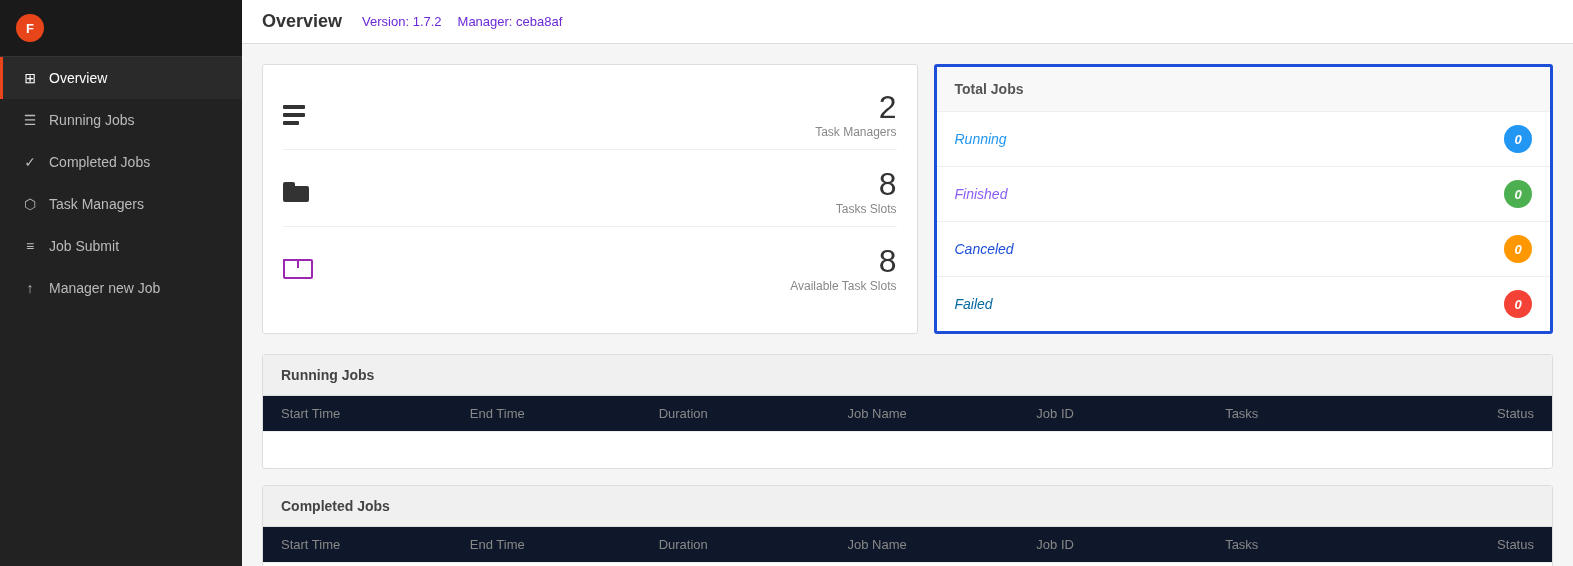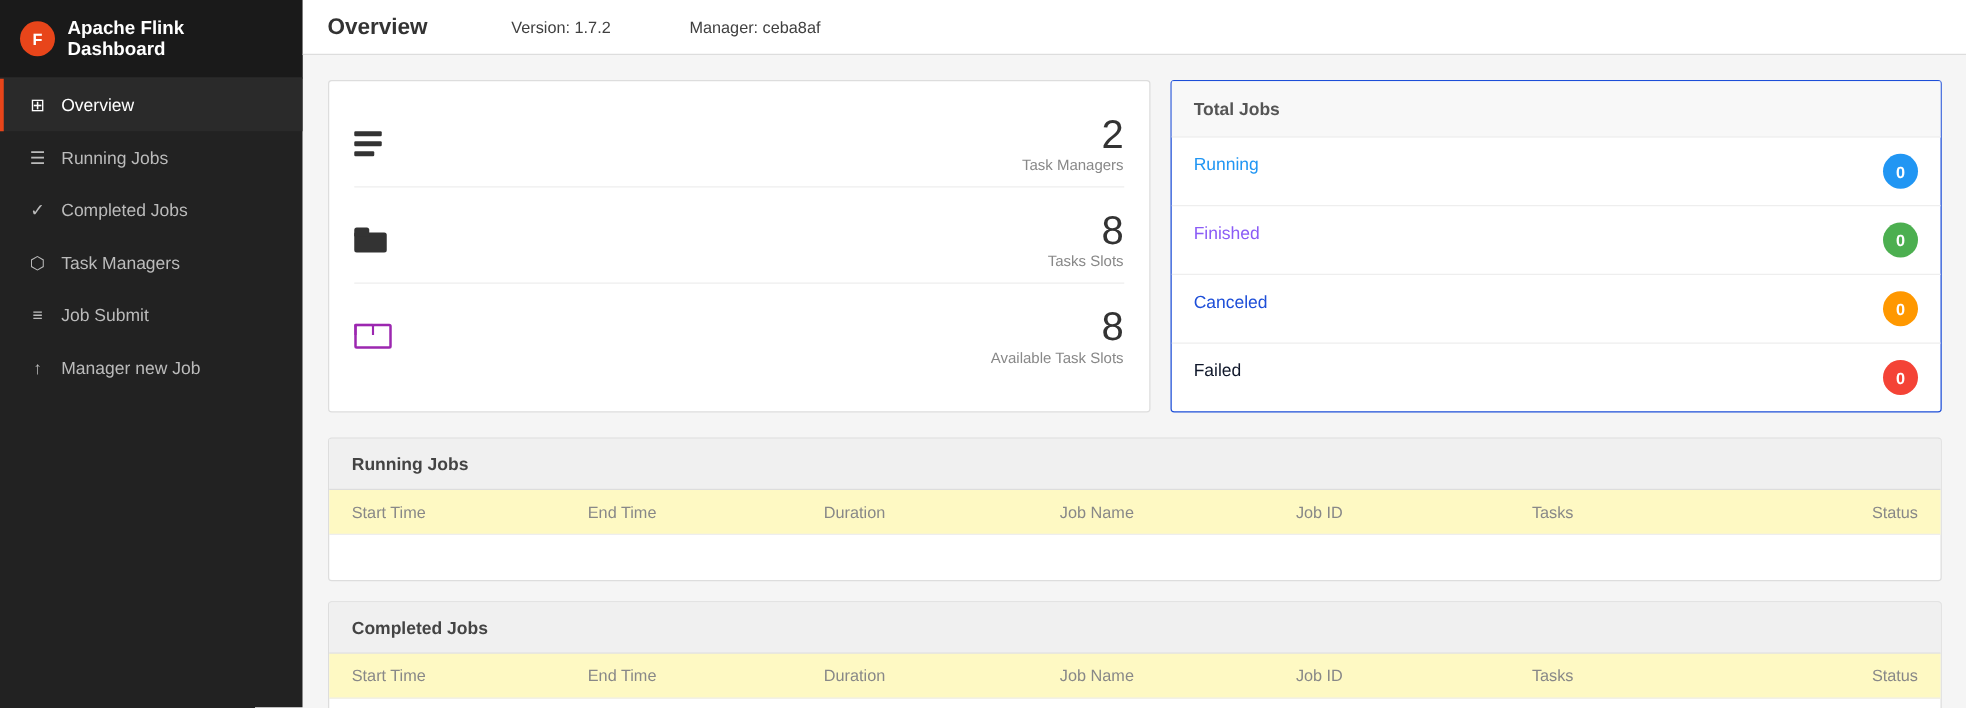--- a/index.html
+++ b/index.html
@@ -74,21 +74,21 @@
       font-size: 18px;
       font-weight: 600;
       color: #333;
     }
     .top-bar-meta {
       color: #888;
       font-size: 13px;
       display: flex;
       gap: 16px;
     }
-    .top-bar-meta span { color: #404040; margin-left: 47px; }
+    .top-bar-meta span { color: #6d28d9; }
 
     .content-area {
       padding: 20px;
       flex: 1;
       overflow: auto;
     }
 
     
     .stats-row {
       display: flex;
@@ -118,44 +118,46 @@
     }
     .stat-row:last-child { border-bottom: none; }
     .stat-icon { color: #333; font-size: 22px; }
     .stat-number-block { text-align: right; }
     .stat-number { font-size: 32px; font-weight: 300; color: #333; line-height: 1; }
     .stat-label { font-size: 12px; color: #888; margin-top: 2px; }
 
     
     .total-jobs-card {
       background: #fff;
-      border: 1px solid #1d4ed8;
+      border: 3px solid #1d4ed8;
       border-radius: 3px;
       flex: 1;
     }
     .total-jobs-header {
       padding: 14px 18px;
       font-size: 14px;
       font-weight: 600;
       color: #555;
       background: #f8f8f8;
       border-bottom: 1px solid #eee;
     }
     .total-jobs-row {
       display: flex;
+      align-items: center;
       justify-content: space-between;
       padding: 13px 18px;
       border-bottom: 1px solid #eee;
+      font-style: italic;
     }
     .total-jobs-row:last-child { border-bottom: none; }
     .job-status-label { font-size: 14px; }
     .job-status-label.running { color: #2196F3; }
     .job-status-label.finished { color: #8b5cf6; }
     .job-status-label.canceled { color: #1d4ed8; }
-    .job-status-label.failed { color: #0f172a; }
+    .job-status-label.failed { color: #0369a1; }
     .status-badge {
       width: 28px;
       height: 28px;
       border-radius: 50%;
       display: flex;
       align-items: center;
       justify-content: center;
       color: white;
       font-size: 13px;
       font-weight: bold;
@@ -176,21 +178,21 @@
       padding: 12px 18px;
       background: #f0f0f0;
       border-bottom: 1px solid #ddd;
       font-size: 14px;
       font-weight: 600;
       color: #444;
     }
     .table-header {
       display: flex;
       padding: 10px 18px;
-      background: #fef9c3;
+      background: #0f172a;
       border-bottom: 1px solid #eee;
       color: #888;
       font-size: 13px;
     }
     .table-header .col { flex: 1; }
     .table-header .col.status { flex: 0 0 120px; text-align: right; }
     .table-body {
       min-height: 36px;
     }
 
@@ -264,21 +266,20 @@
       border-radius: 2px 2px 0 0;
       background: transparent;
     }
   </style>
 </head>
 <body>
 
 <aside class="sidebar">
   <div class="sidebar-header">
     <div class="flink-icon">F</div>
-    <span>Apache Flink Dashboard</span>
   </div>
   <nav class="sidebar-nav">
 
     <div class="sidebar-item active">
       <span class="nav-icon">⊞</span>
       <span>Overview</span>
     </div>
 
     <div class="sidebar-item">
       <span class="nav-icon">☰</span>

